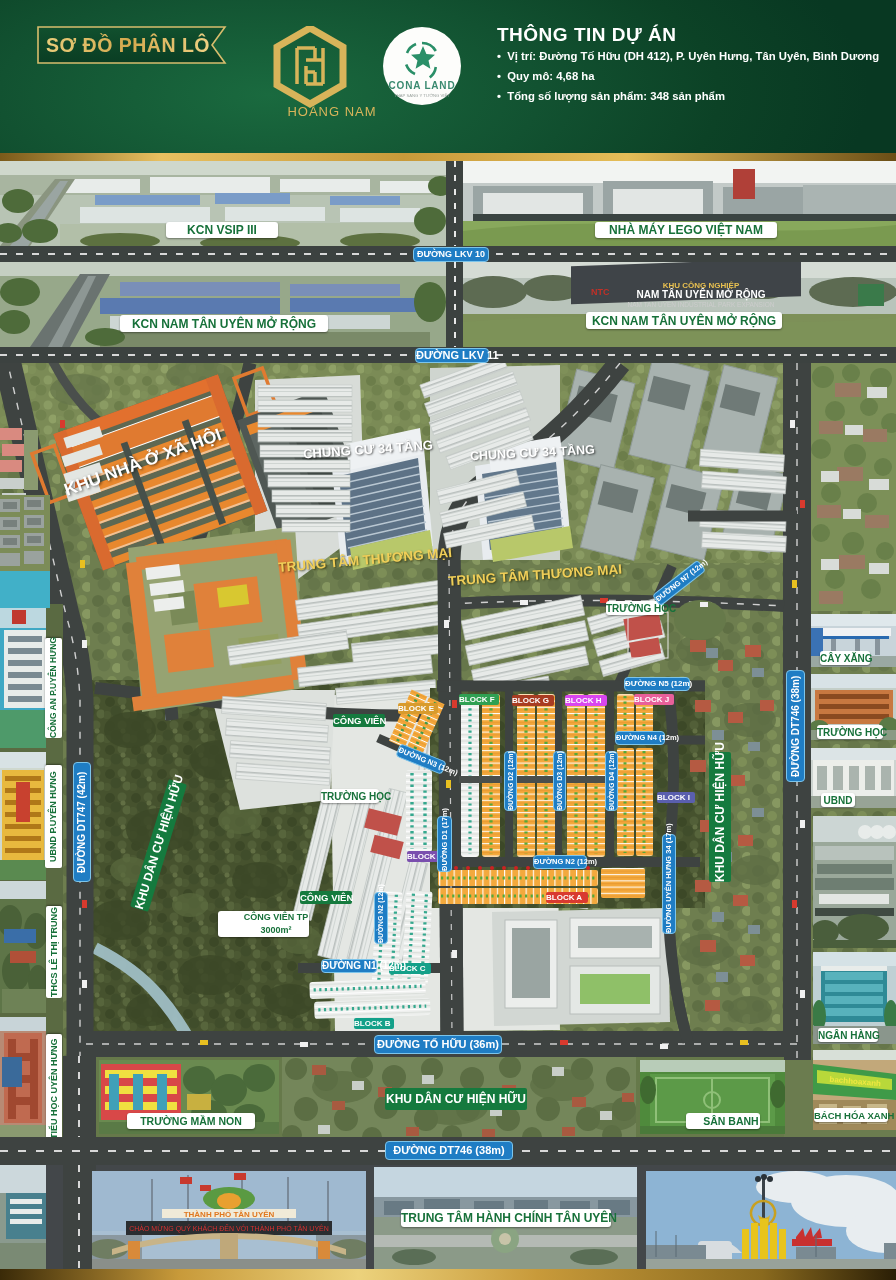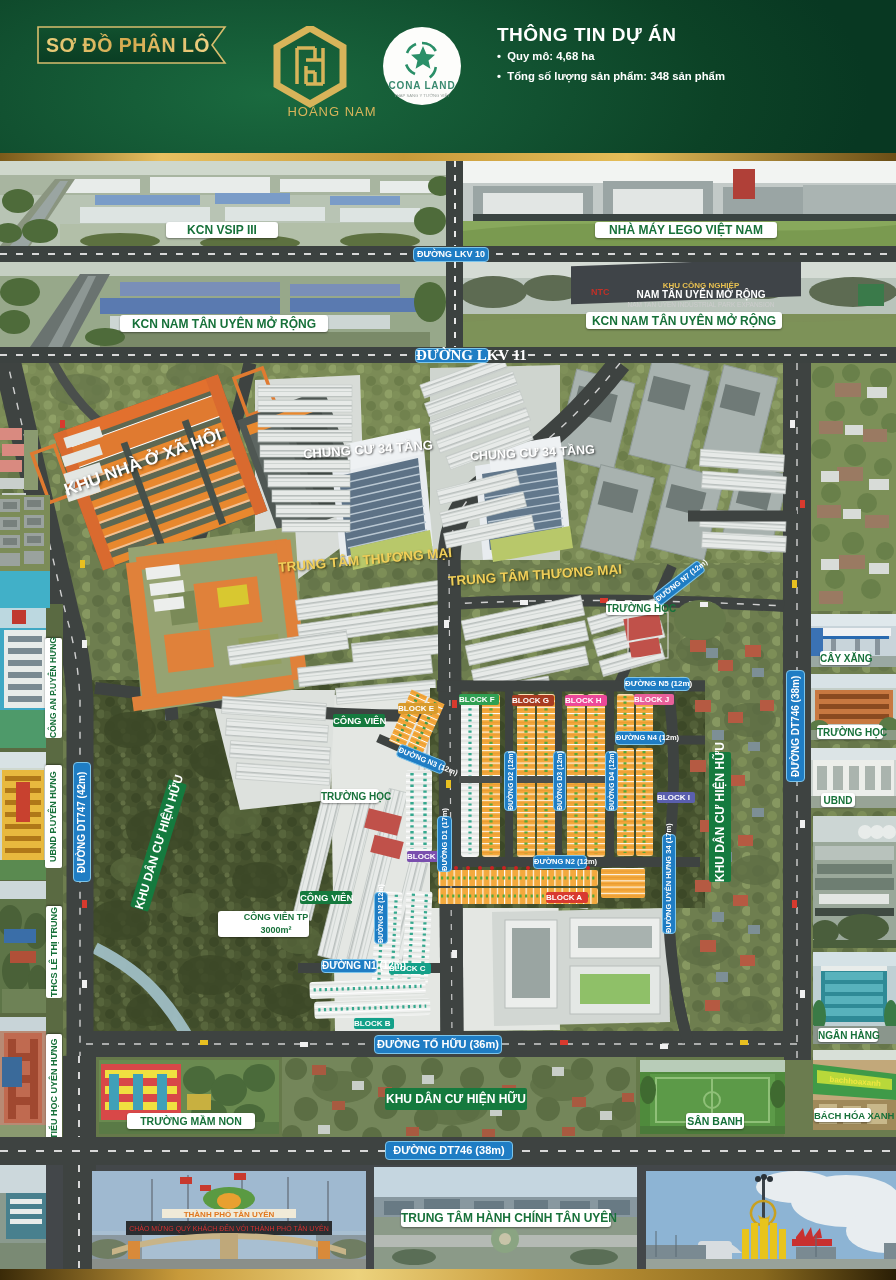--- a/index.html
+++ b/index.html
@@ -49,20 +49,21 @@
 <path d="M39,16 a16,16 0 0 1 13.8,8 M52.8,40 a16,16 0 0 1 -6,10.5 M32,47 a16,16 0 0 1 -8.8,-9.5 M24,26 a16,16 0 0 1 9,-9"></path>
 </g>
 <path d="M40,19 l3.4,8 8.6,0.7 -6.5,5.7 1.9,8.4 -7.4,-4.5 -7.4,4.5 1.9,-8.4 -6.5,-5.7 8.6,-0.7 z" fill="#2a8f68"></path>
 <text x="39" y="62" font-size="10" font-weight="bold" fill="#3a8a70" text-anchor="middle" font-family="Liberation Sans,sans-serif" letter-spacing="0.8">CONA LAND</text>
 <text x="39" y="70" font-size="4.2" fill="#9aa29e" text-anchor="middle" font-family="Liberation Sans,sans-serif">THẮP SÁNG Ý TƯỞNG VIỆT</text>
 </svg>
 
 <div class="abs" style="left:497px;top:24px;font-size:19px;font-weight:bold;color:#fff;letter-spacing:0.5px;">THÔNG TIN DỰ ÁN</div>
 
 <div class="abs" style="left:497px;top:47px;width:400px;color:#fff;font-size:11.3px;font-weight:bold;line-height:19.8px;white-space:nowrap;">
+<div>•&nbsp; Vị trí: Đường Tố Hữu (DH 412), P. Uyên Hưng, Tân Uyên, Bình Dương</div>
 <div>•&nbsp; Quy mô: 4,68 ha</div>
 <div>•&nbsp; Tổng số lượng sản phẩm: 348 sản phẩm</div>
 </div>
 
 <svg class="abs" style="left:0;top:161px;" width="446" height="85" viewBox="0 0 446 85">
 <rect width="446" height="85" fill="#b8c4b4"></rect>
 <rect width="446" height="18" fill="#cfd8cc"></rect>
 <rect y="14" width="446" height="20" fill="#a8b5a0"></rect>
 <g fill="#e8ecea">
         <rect x="60" y="18" width="80" height="14"></rect>
@@ -183,21 +184,21 @@
 <text x="128" y="33" font-size="9" fill="#c03028" font-weight="bold" font-family="Liberation Sans,sans-serif">NTC</text>
 <rect y="52" width="433" height="33" fill="#7d9258"></rect>
 <path d="M0,60 Q120,50 240,57 T433,54 L433,52 L0,52 Z" fill="#7d9058"></path>
 <rect x="395" y="22" width="26" height="22" fill="#3a7a4a"></rect>
 </svg>
 
 <div class="lbl" style="left:586px;top:312px;width:196px;height:17px;font-size:12px;line-height:18px;">KCN NAM TÂN UYÊN MỞ RỘNG</div>
 
 <div class="abs" style="left:0;top:347px;width:896px;height:16px;background:#3c4240;"></div>
 <div class="abs" style="left:0;top:354px;width:896px;height:2px;background:repeating-linear-gradient(90deg,#d8d8d8 0 7px,#3c4240 7px 16px);"></div>
-<div class="pill" style="left:415px;top:348px;width:72px;height:13px;font-size:15px;line-height:13px;font-family:Liberation Serif, serif;">ĐƯỜNG LKV 11</div>
+<div class="pill" style="left:415px;top:348px;width:72px;height:13px;font-size:11px;line-height:13px;">ĐƯỜNG LKV 11</div>
 
 <svg class="abs" style="left:0;top:363px;" width="896" height="697" viewBox="0 363 896 697">
 <defs>
 <pattern id="trd" width="26" height="24" patternUnits="userSpaceOnUse">
 <rect width="26" height="24" fill="#46522e"></rect>
 <circle cx="6" cy="6" r="5" fill="#3c4827"></circle>
           <circle cx="18" cy="5" r="4.5" fill="#525f38"></circle>
 <circle cx="12" cy="15" r="5.5" fill="#404d2b"></circle>
           <circle cx="23" cy="18" r="4.5" fill="#57653c"></circle>
 <circle cx="3" cy="19" r="4" fill="#4c5933"></circle>
@@ -1003,21 +1004,21 @@
 <path d="M4,20 L79,29 L79,40 L4,33 Z" fill="#b8d83a"></path>
 <text x="42" y="34" font-size="8" fill="#f0e840" font-weight="bold" text-anchor="middle" transform="rotate(5 42 34)" font-family="Liberation Sans,sans-serif">bachhoaxanh</text>
 <rect y="50" width="83" height="30" fill="#a08a5a"></rect>
 <g fill="#c8b88a">
         <rect x="6" y="54" width="18" height="20"></rect>
         <rect x="30" y="56" width="18" height="18"></rect>
         <rect x="54" y="54" width="20" height="20"></rect>
       </g>
 </svg>
 
-<div class="lbl" style="left:814px;top:1108px;width:57px;height:14px;font-size:9.5px;line-height:15px;">BÁCH HÓA XANH</div>
+<div class="lbl" style="left:814px;top:1108px;width:74px;height:14px;font-size:9.5px;line-height:15px;">BÁCH HÓA XANH</div>
 
 <div class="abs" style="left:60px;top:452px;width:165px;font-size:17.5px;font-weight:bold;color:#fff;text-shadow:1px 1px 3px rgba(0,0,0,.6);transform:rotate(-20deg);text-align:center;white-space:nowrap;">KHU NHÀ Ở XÃ HỘI</div>
 
 <div class="abs" style="left:303px;top:442px;width:126px;font-size:13px;font-weight:bold;color:#fff;text-shadow:1px 1px 2px rgba(0,0,0,.6);transform:rotate(-4deg);text-align:center;white-space:nowrap;">CHUNG CƯ 34 TẦNG</div>
 
 <div class="abs" style="left:470px;top:446px;width:120px;font-size:12.5px;font-weight:bold;color:#fff;text-shadow:1px 1px 2px rgba(0,0,0,.6);transform:rotate(-3deg);text-align:center;white-space:nowrap;">CHUNG CƯ 34 TẦNG</div>
 
 <div class="abs" style="left:278px;top:553px;width:162px;font-size:13.5px;font-weight:bold;color:#f0ce58;text-shadow:1px 1px 2px rgba(40,40,0,.7);transform:rotate(-5deg);text-align:center;white-space:nowrap;">TRUNG TÂM THƯƠNG MẠI</div>
 
 <div class="abs" style="left:448px;top:568px;width:162px;font-size:13.5px;font-weight:bold;color:#f0ce58;text-shadow:1px 1px 2px rgba(40,40,0,.7);transform:rotate(-4deg);text-align:center;white-space:nowrap;">TRUNG TÂM THƯƠNG MẠI</div>
@@ -1028,21 +1029,21 @@
 
 <div class="gband" style="left:333px;top:714px;width:52px;height:13px;font-size:9.5px;line-height:14px;">CÔNG VIÊN</div>
 
 <div class="gband" style="left:300px;top:891px;width:52px;height:13px;font-size:9.5px;line-height:14px;">CÔNG VIÊN</div>
 
 <div class="lbl" style="left:218px;top:911px;width:66px;height:26px;font-size:9px;line-height:13px;padding-left:25px;">CÔNG VIÊN TP<br>3000m²</div>
 
 <div class="blk" style="left:398px;top:703px;width:40px;background:#d89b2d;">BLOCK E</div>
 <div class="blk" style="left:459px;top:694px;width:40px;background:#2fa052;">BLOCK F</div>
 <div class="blk" style="left:512px;top:695px;width:42px;background:#a83c22;">BLOCK G</div>
-<div class="blk" style="left:565px;top:695px;width:42px;background:#ec4899;">BLOCK H</div>
+<div class="blk" style="left:565px;top:695px;width:42px;background:#d946ef;">BLOCK H</div>
 <div class="blk" style="left:634px;top:694px;width:40px;background:#e8609a;">BLOCK J</div>
 <div class="blk" style="left:657px;top:792px;width:38px;background:#5a5fae;">BLOCK I</div>
 <div class="blk" style="left:407px;top:851px;width:38px;background:#7a4fae;">BLOCK D</div>
 <div class="blk" style="left:389px;top:963px;width:42px;background:#13a089;">BLOCK C</div>
 <div class="blk" style="left:354px;top:1018px;width:40px;background:#13a089;">BLOCK B</div>
 <div class="blk" style="left:546px;top:892px;width:42px;background:#d93a30;">BLOCK A</div>
 
 <div class="pill vert" style="left:73px;top:762px;width:16px;height:118px;font-size:10px;line-height:16px;">ĐƯỜNG DT747 (42m)</div>
 <div class="pill vert" style="left:786px;top:670px;width:17px;height:110px;font-size:10px;line-height:17px;">ĐƯỜNG DT746 (38m)</div>
 <div class="pill vert" style="left:437px;top:816px;width:13px;height:54px;font-size:7.5px;line-height:13px;">ĐƯỜNG D1 (17m)</div>
@@ -1161,21 +1162,21 @@
         <line x1="72" y1="18" x2="72" y2="62"></line>
         <circle cx="72" cy="40" r="8"></circle>
       </g>
 <g fill="#3f6a30">
         <ellipse cx="8" cy="30" rx="8" ry="14"></ellipse>
         <ellipse cx="138" cy="34" rx="8" ry="14"></ellipse>
       </g>
 <rect y="66" width="145" height="8" fill="#4a7a3a"></rect>
 </svg>
 
-<div class="lbl" style="left:686px;top:1113px;width:58px;height:16px;font-size:10.5px;line-height:17px;">SÂN BANH</div>
+<div class="lbl" style="left:686px;top:1113px;width:58px;height:16px;font-size:10.5px;line-height:17px;padding-left:16px;">SÂN BANH</div>
 
 <div class="abs" style="left:0;top:1137px;width:896px;height:28px;background:#3e4341;"></div>
 <div class="abs" style="left:0;top:1150px;width:896px;height:2px;background:repeating-linear-gradient(90deg,#d8d8d8 0 8px,#3e4341 8px 18px);"></div>
 <div class="pill" style="left:385px;top:1141px;width:126px;height:17px;font-size:11px;line-height:17px;">ĐƯỜNG DT746 (38m)</div>
 
 <div class="abs" style="left:0;top:1165px;width:896px;height:105px;background:#43474a;"></div>
 
 <svg class="abs" style="left:0;top:1165px;" width="46" height="105" viewBox="0 0 46 105">
 <rect width="46" height="105" fill="#8a9a8e"></rect>
 <rect width="46" height="28" fill="#ccd8dc"></rect>

